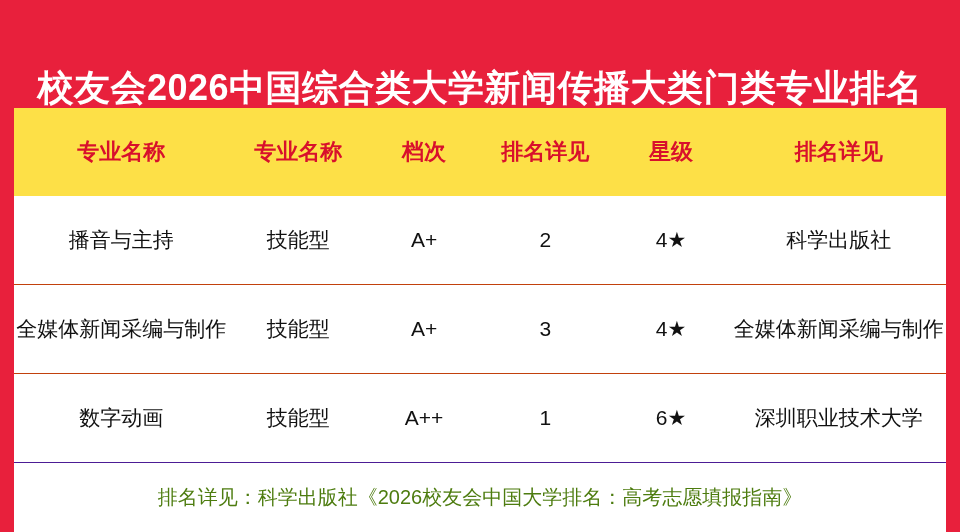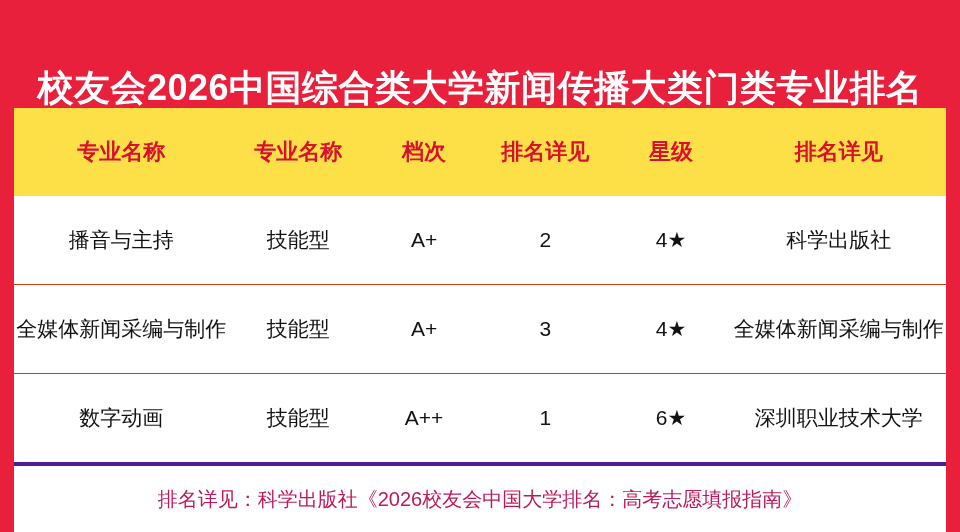--- a/index.html
+++ b/index.html
@@ -65,38 +65,38 @@
   }
   table.rank-table td {
     font-size: 21px;
     color: #111111;
     height: 86px;
     text-align: center;
     vertical-align: middle;
     border-bottom: 1px solid #c2410c;
   }
   table.rank-table tbody tr:last-child td {
-    border-bottom: 4px solid #4c1d95;
+    border-bottom: 1px solid #4c1d95;
   }
   .col-major   { width: 23%; }
   .col-cat     { width: 15%; }
   .col-grade   { width: 12%; }
   .col-rank    { width: 14%; }
   .col-star    { width: 13%; }
   .col-school  { width: 23%; }
   .footer-note {
     flex: 1;
     display: flex;
     align-items: center;
     justify-content: center;
     background: #ffffff;
     min-height: 58px;
   }
   .footer-text {
-    color: #be185d;
+    color: #4d7c0f;
     font-size: 20px;
     white-space: nowrap;
   }
 </style>
 </head>
 <body>
 
 <div class="page">
 
   <div class="title-bar">

